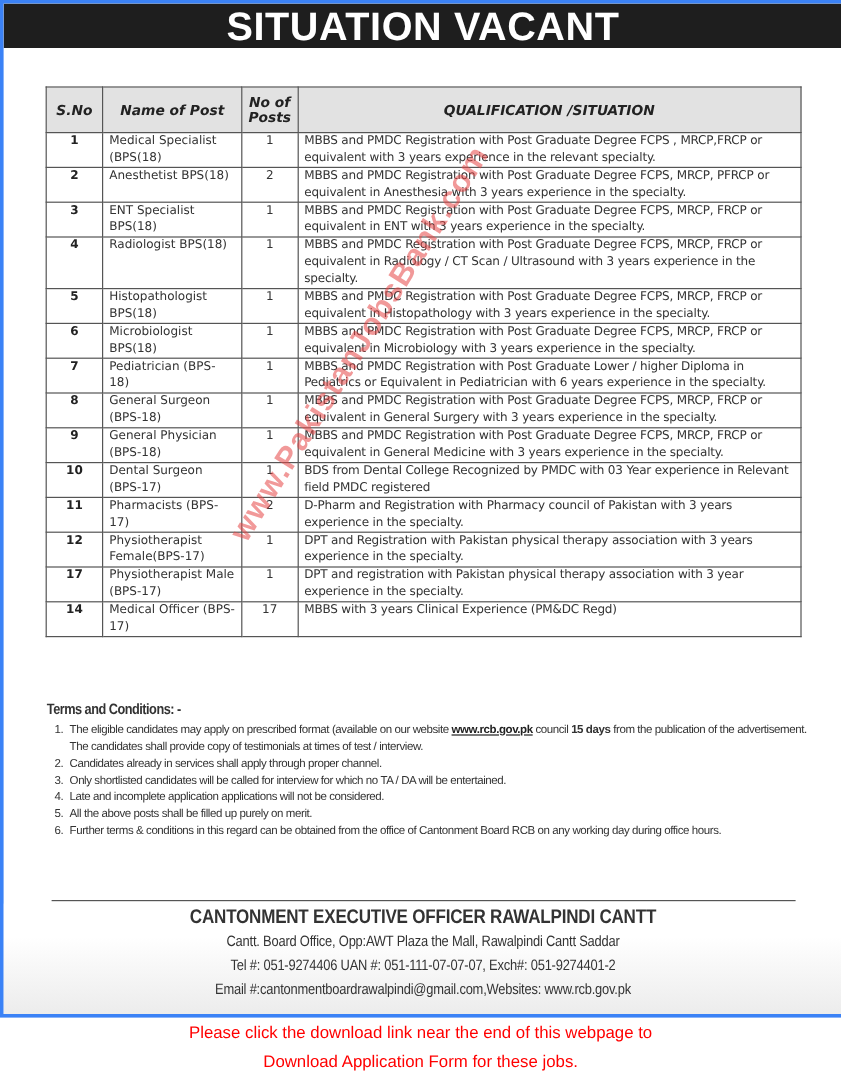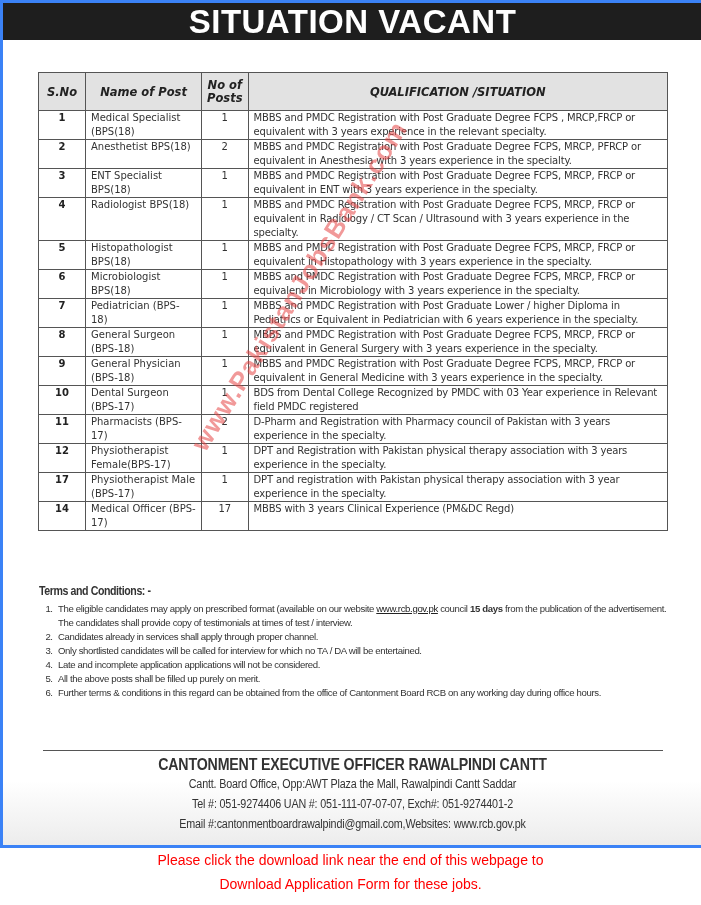--- a/index.html
+++ b/index.html
@@ -13,21 +13,21 @@
   table.posts th.c-no-posts { line-height:13px; }
   td.c-sno { width:36px; text-align:center; font-weight:bold; color:#222; }
   td.c-name { width:105px; text-align:left; }
   td.c-count { width:34px; text-align:center; }
   td.c-qual { letter-spacing:-0.15px;margin-top:40px; }
   .terms { position:absolute; left:36px; top:581px; width:640px; font-family:"Liberation Sans", sans-serif; color:#333; }
   .terms-title { font-weight:bold; font-size:12.5px; letter-spacing:-0.5px; margin-bottom:4px; transform:scaleX(0.85); transform-origin:left; }
   .terms ol { margin:0; padding-left:16px; font-size:9.6px; letter-spacing:-0.35px; line-height:14px; }
   .terms ol li { padding-left:3px; }
   .terms b { font-weight:bold; }
-  .terms a { color:#222; text-decoration:underline; font-weight:normal; }
+  .terms a { color:#222; text-decoration:underline; font-weight:bold; }
   .rule { position:absolute; left:40px; top:747px; width:620px; height:1px; background:#555; }
   .footer { position:absolute; left:0; top:750px; width:699px; height:92px; text-align:center; background:linear-gradient(#ffffff 30%, #ececec); color:#333; }
   .footer .officer { font-family:"Liberation Sans", sans-serif; font-weight:bold; font-size:16.5px; margin-top:2px; transform:scaleX(0.86); letter-spacing:-0.2px; }
   .footer .line { font-size:12.5px; line-height:20px; transform:scaleX(0.86); letter-spacing:-0.2px; }
   .notice { position:absolute; left:0; top:848px; width:701px; text-align:center; color:#ff0000; font-family:"Liberation Sans", sans-serif; font-size:14px; line-height:24px; }
   .watermark { position:absolute; left:195px; top:430px; transform:rotate(-58deg); transform-origin:left center; color:rgba(230,70,70,0.55); font-family:"Liberation Sans", sans-serif; font-weight:bold; font-size:26px; white-space:nowrap; pointer-events:none; letter-spacing:1px; }
 </style>
 </head>
 <body>
 

